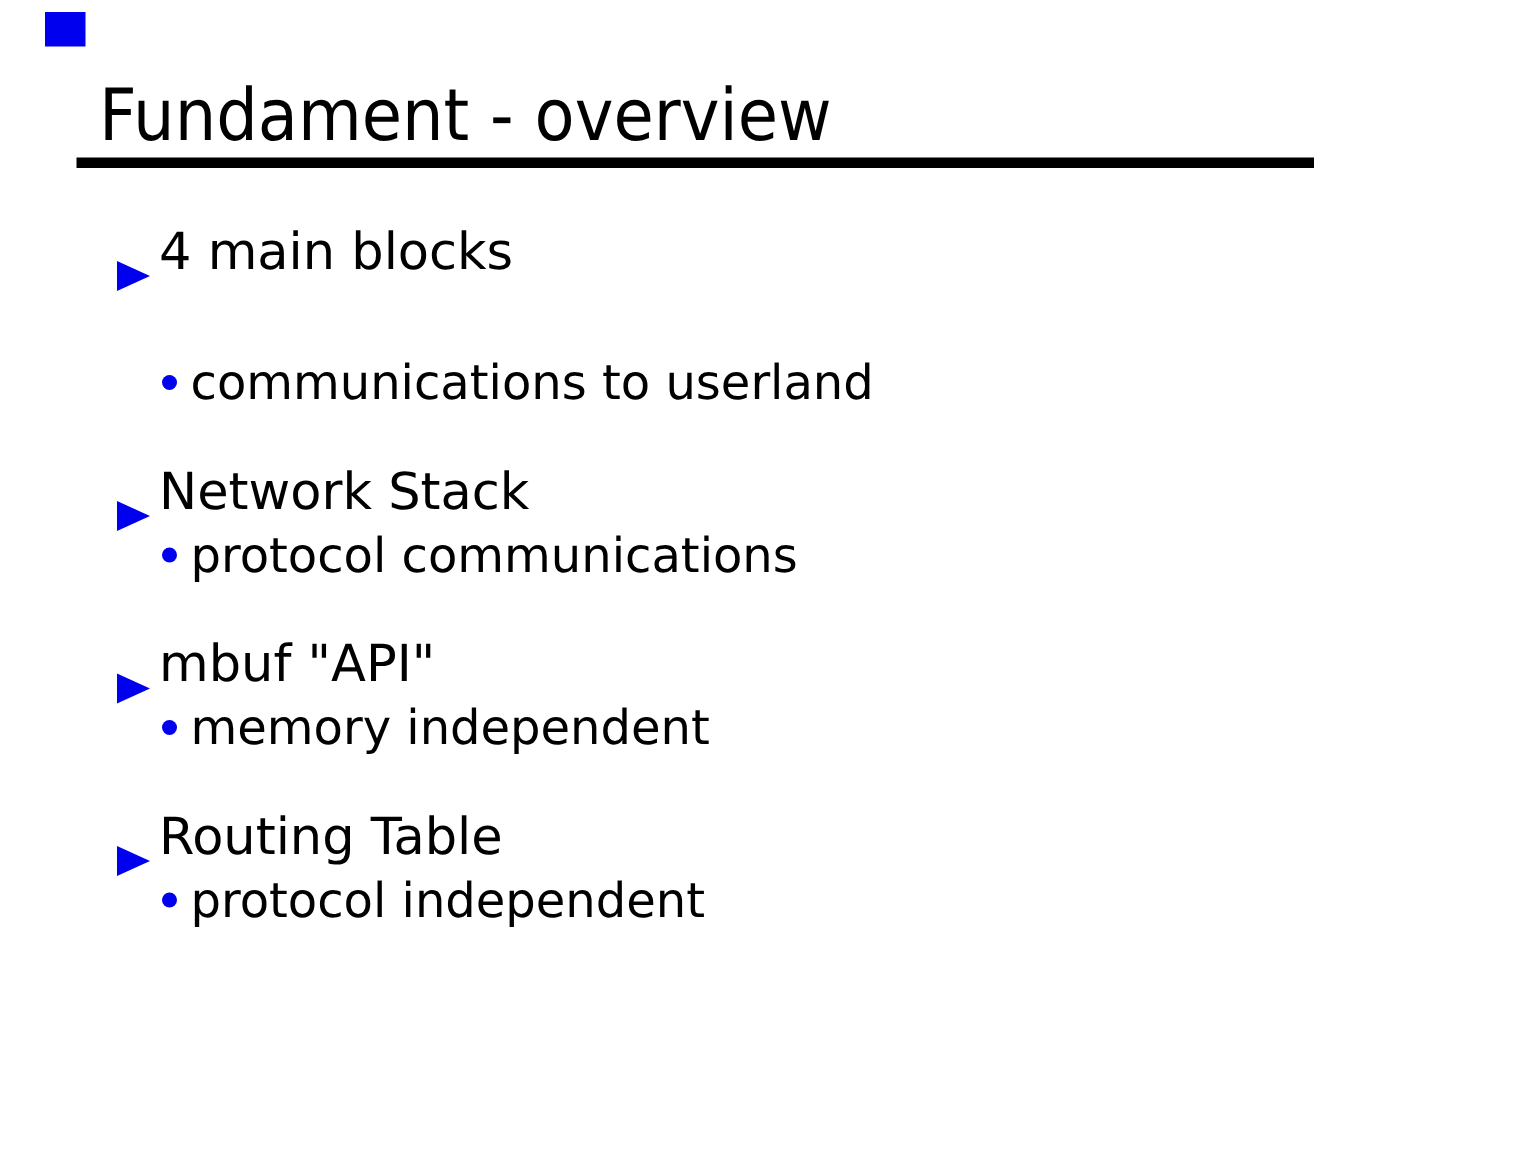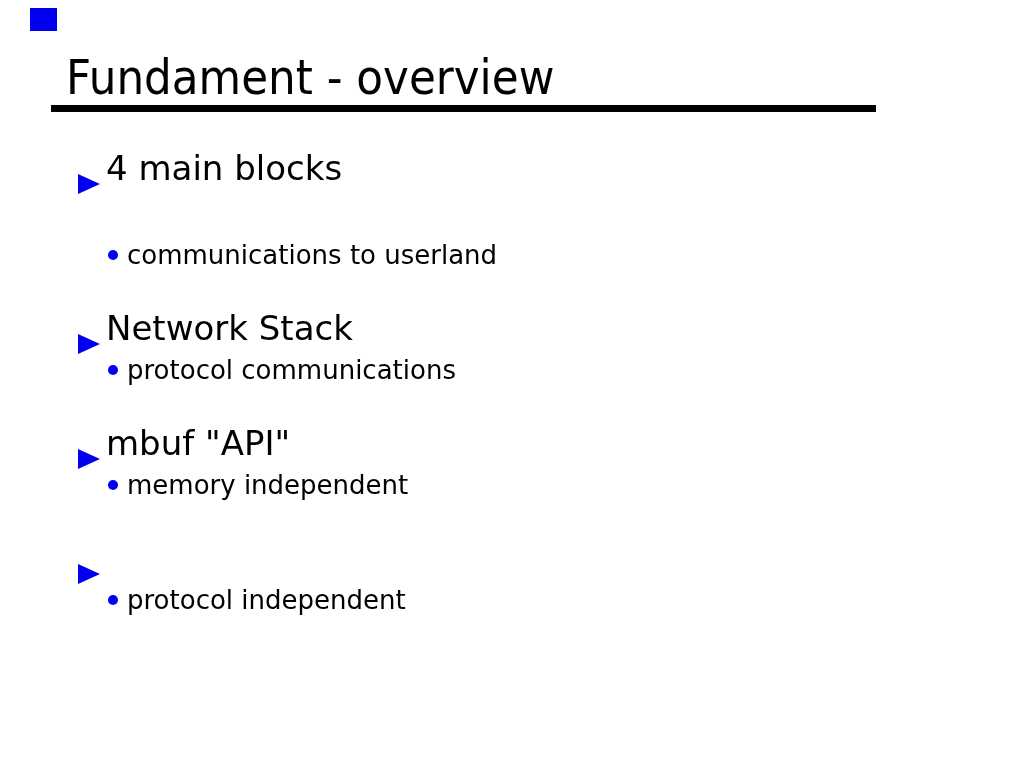--- a/index.html
+++ b/index.html
@@ -71,21 +71,21 @@
     border-bottom: 10px solid transparent;
     margin-right: 6px;
     transform: translateY(3px);
     flex: 0 0 auto;
   }
   .sub-item {
     display: flex;
     align-items: center;
     height: 38px;
     margin-left: 30px;
-    font-size: 26px;
+    font-size: 32px;
     line-height: 38px;
     white-space: nowrap;
   }
   .dot {
     display: inline-block;
     width: 10px;
     height: 10px;
     border-radius: 50%;
     background: #0000ee;
     margin-right: 9px;
@@ -136,20 +136,21 @@
       </div>
       <div class="sub-item">
         <span class="dot"></span>
         <span>memory independent</span>
       </div>
     </div>
 
     <div class="group last">
       <div class="main-item">
         <span class="tri"></span>
+        <span>Routing Table</span>
       </div>
       <div class="sub-item">
         <span class="dot"></span>
         <span>protocol independent</span>
       </div>
     </div>
 
   </div>
 </div>
 

